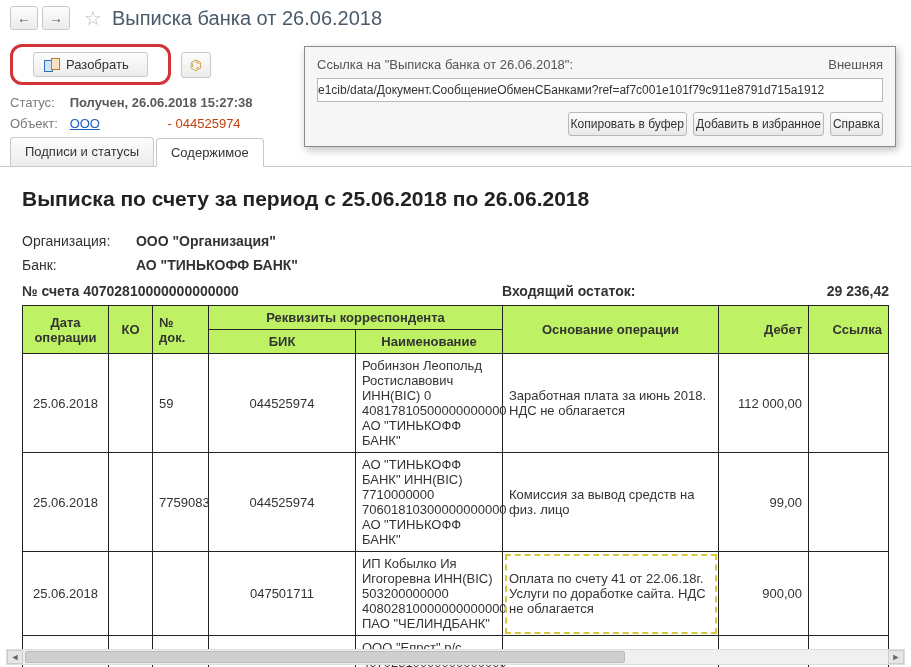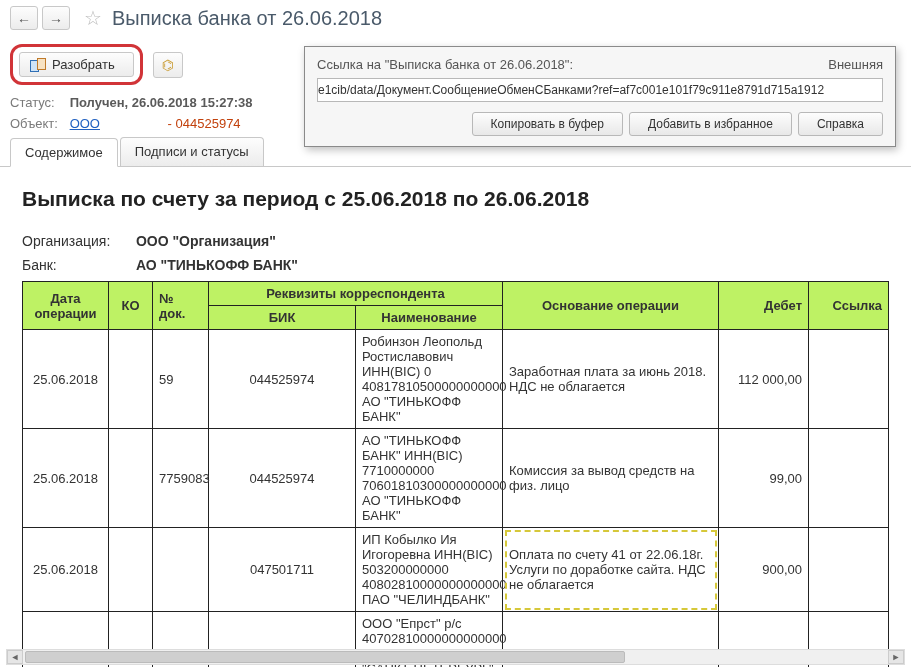--- a/index.html
+++ b/index.html
@@ -52,21 +52,21 @@
     gap: 6px;
     padding: 4px 18px 4px 10px;
     border: 1px solid #c8c8c8;
     background: linear-gradient(#fdfdfd,#ececec);
     border-radius: 3px;
     cursor: pointer;
   }
   .parse-btn-wrap {
     border: 3px solid #d13438;
     border-radius: 12px;
-    padding: 5px 6px;
+    padding: 5px 20px;
     display: inline-flex;
   }
   .parse-icon {
     width: 16px; height: 14px;
     display: inline-block;
     position: relative;
   }
   .parse-icon::before {
     content: "";
     position: absolute; left: 0; top: 2px;
@@ -220,21 +220,21 @@
     font-size: 12px;
     color: #333;
   }
   .dlg-buttons {
     display: flex;
     justify-content: flex-end;
     gap: 6px;
     margin-top: 10px;
   }
   .dlg-btn {
-    padding: 4px 18px;
+    padding: 4px 2px;
     border: 1px solid #b8b8b8;
     background: linear-gradient(#fdfdfd,#e8e8e8);
     border-radius: 3px;
     cursor: pointer;
     font-size: 12px;
     color: #333;
   }
 </style>
 </head>
 <body>
@@ -262,36 +262,41 @@
     <span class="meta-bold">Получен, 26.06.2018 15:27:38</span>
   </div>
   <div class="meta-row">
     <span class="meta-label">Объект:</span>
     <span class="link">ООО</span>
     <span style="color:#c2410c; margin-left:64px;">- 044525974</span>
   </div>
 </div>
 
 <div class="tabs">
+  <div class="tab">Подписи и статусы</div>
   <div class="tab active">Содержимое</div>
-  <div class="tab">Подписи и статусы</div>
 </div>
 
 <div class="content">
   <div class="statement-title">Выписка по счету за период с 25.06.2018 по 26.06.2018</div>
 
   <div class="org-row">
     <span class="org-label">Организация:</span>
     <span class="org-val">ООО "Организация"</span>
   </div>
   <div class="org-row">
     <span class="org-label">Банк:</span>
     <span class="org-val">АО "ТИНЬКОФФ БАНК"</span>
   </div>
 
+  <div class="balance-row">
+    <span class="acct-label">№ счета 40702810000000000000</span>
+    <span class="bal-label">Входящий остаток:</span>
+    <span class="bal-val">29 236,42</span>
+  </div>
 
   <table class="stmt">
     <thead>
       <tr>
         <th class="col-date" rowspan="2">Дата операции</th>
         <th class="col-ko" rowspan="2">КО</th>
         <th class="col-doc" rowspan="2">№ док.</th>
         <th colspan="2">Реквизиты корреспондента</th>
         <th class="col-reason" rowspan="2">Основание операции</th>
         <th class="col-debit" rowspan="2">Дебет</th>

